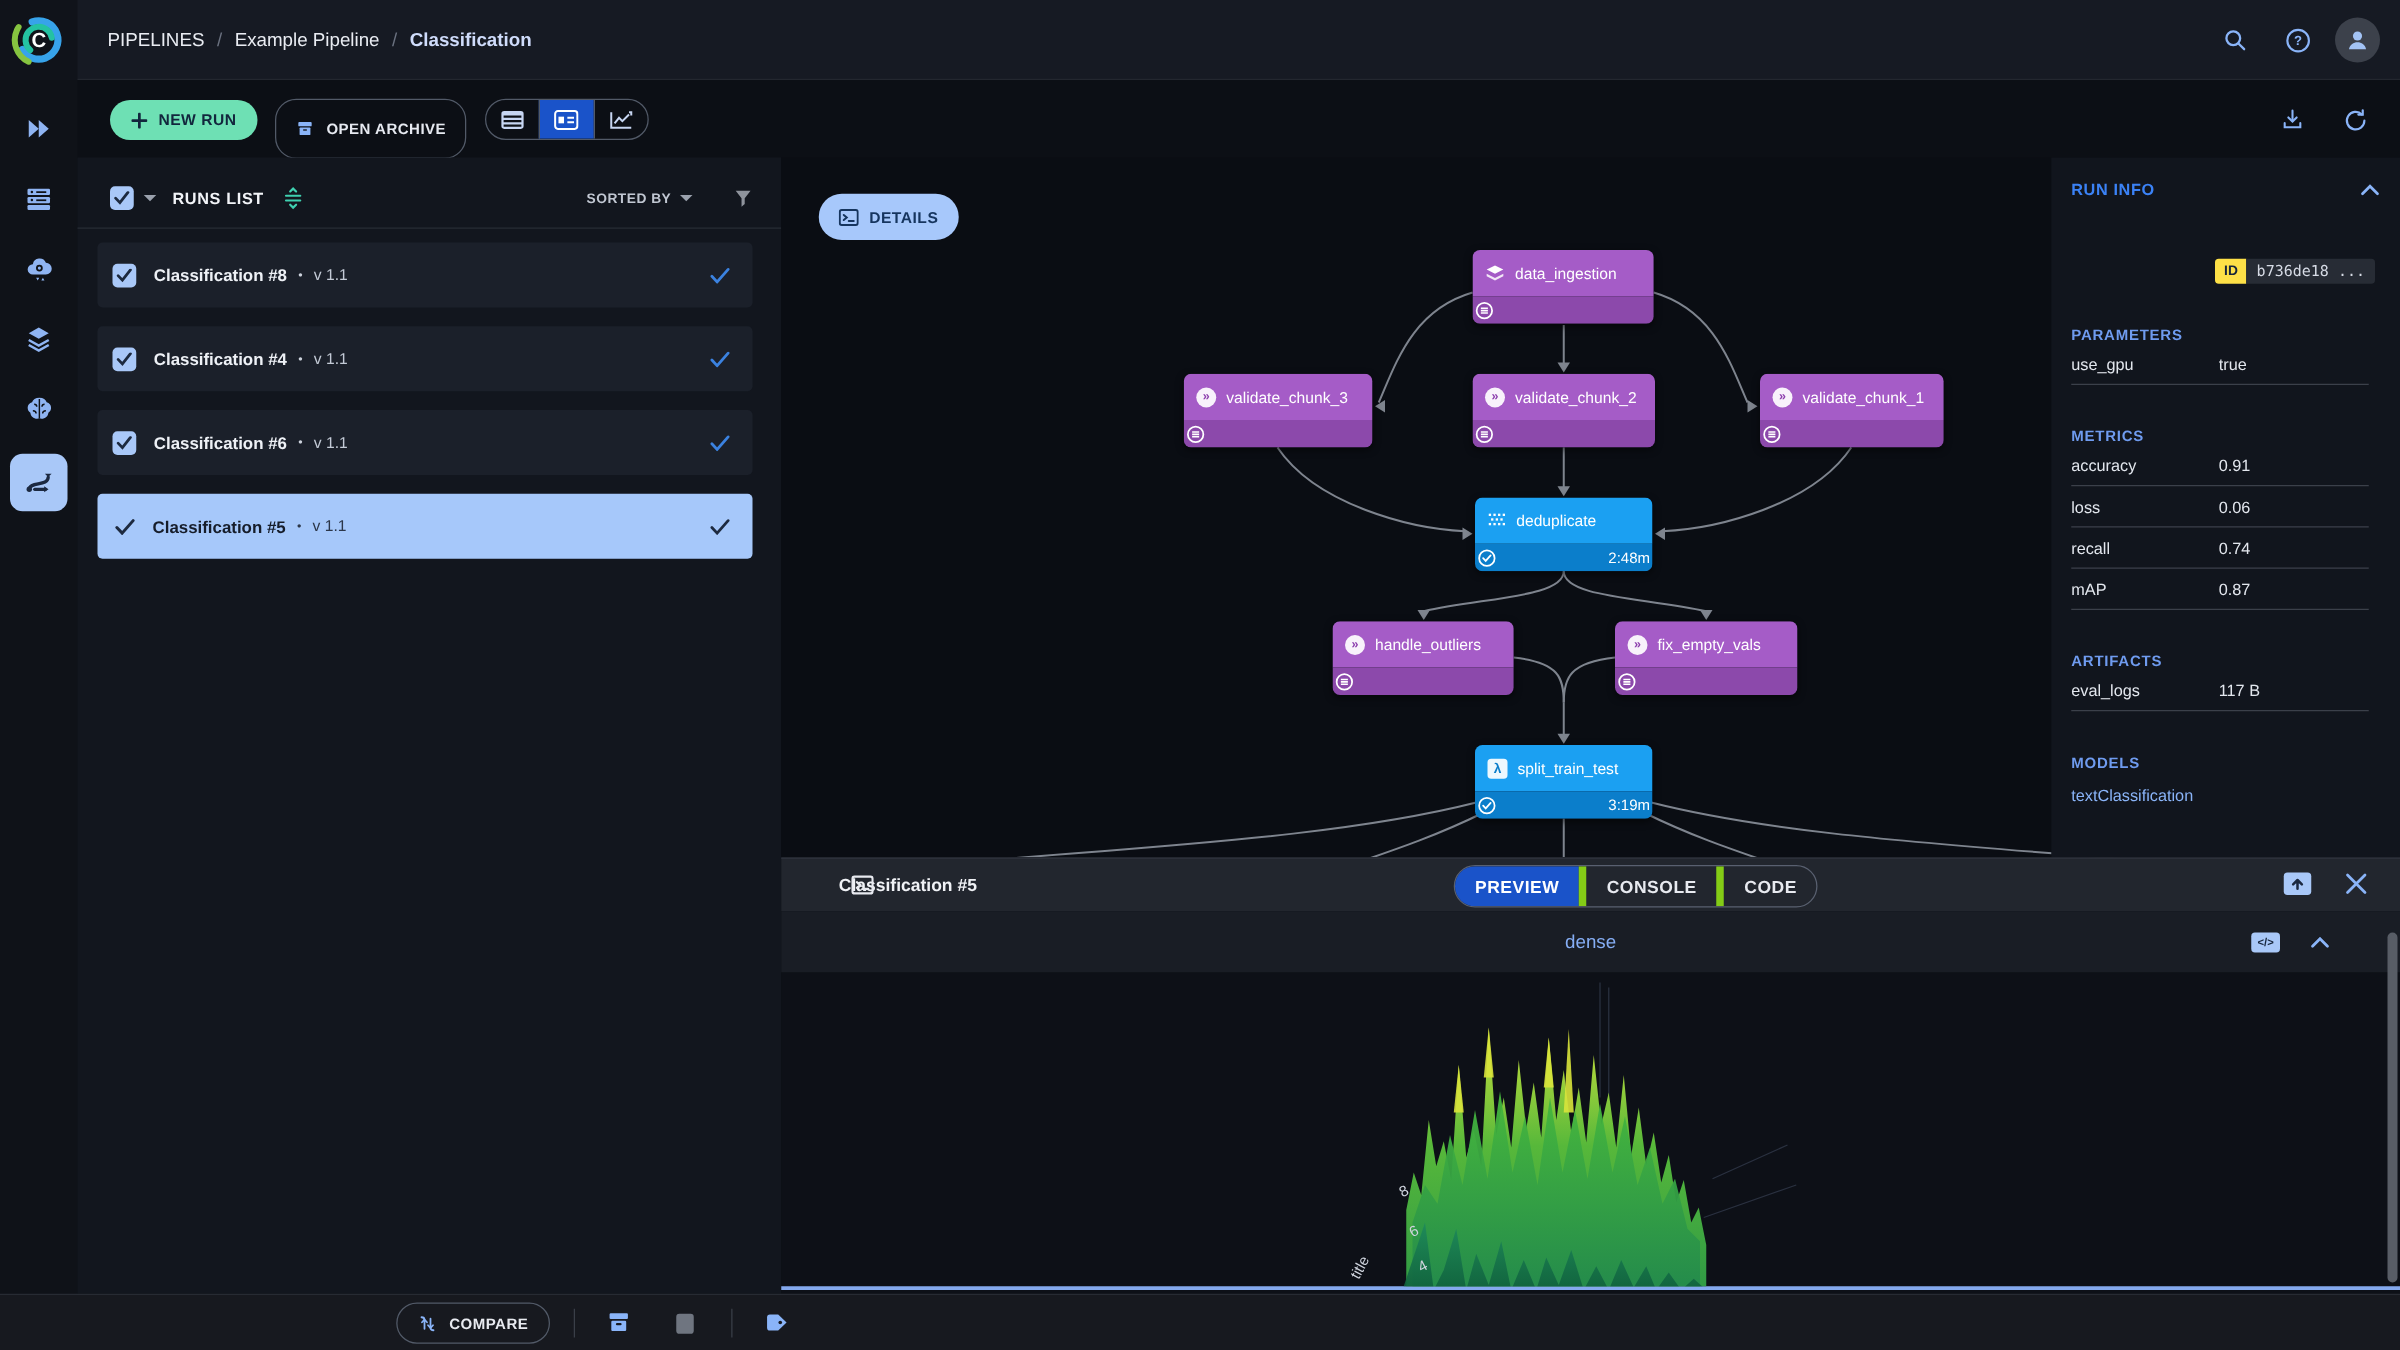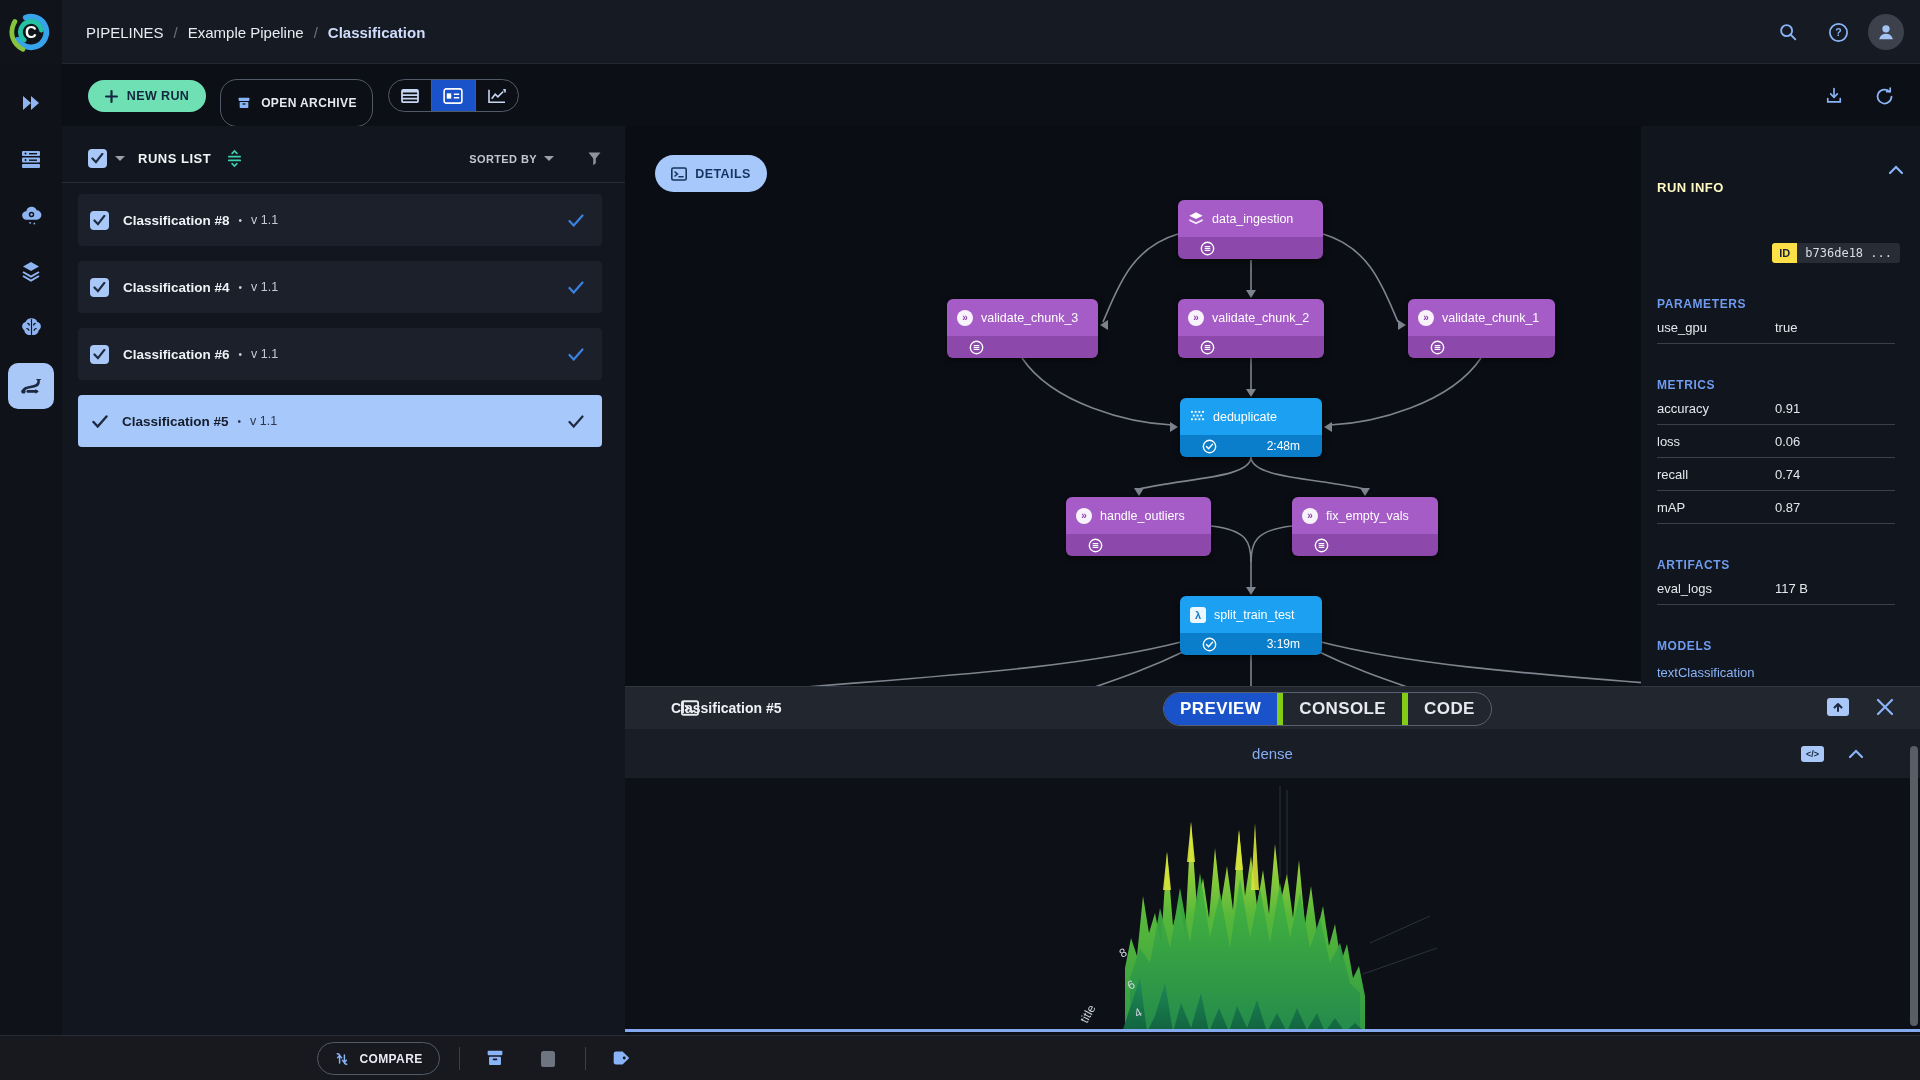--- a/index.html
+++ b/index.html
@@ -55,49 +55,49 @@
   .run-check { margin-left:auto; margin-right:18px; }
   .run-item.selected { background:#a6c8fa; }
   .run-item.selected .run-name { color:#161d2a; }
   .run-item.selected .run-bullet, .run-item.selected .run-version { color:#2b3648; }
 
   
   #dag { left:625px; top:126px; width:1295px; height:560px; background:#0a0d13; overflow:hidden; }
   #details-btn { left:30px; top:29px; width:112px; height:37px; background:#a7c8fb; border-radius:19px; color:#16355e; font-size:12.5px; font-weight:bold; letter-spacing:.4px; display:flex; align-items:center; justify-content:center; gap:8px; cursor:pointer; }
   .node { position:absolute; border-radius:6px; overflow:hidden; cursor:pointer; box-shadow:0 2px 6px rgba(0,0,0,.5); }
   .node-top { height:37px; display:flex; align-items:center; padding-left:10px; gap:8px; }
-  .node-strip { height:22px; display:flex; align-items:center; padding:0 22px; }
+  .node-strip { height:22px; display:flex; align-items:center; padding:0 2px; }
   .node.purple .node-top { background:#a55cc7; }
   .node.purple .node-strip { background:#8c49ab; }
   .node.blue .node-top { background:#1ba0f2; }
   .node.blue .node-strip { background:#0b7ecb; }
   .nlabel { font-size:12.5px; color:#fff; }
   .dur { margin-left:auto; font-size:12px; color:#fff; }
   .circ-icon { width:16px; height:16px; border-radius:50%; background:rgba(255,255,255,.92); color:#8d3fae; font-weight:bold; font-size:10px; display:flex; align-items:center; justify-content:center; }
   .lam-icon { width:16px; height:16px; border-radius:3px; background:rgba(255,255,255,.92); color:#0b7ecb; font-weight:bold; font-size:11px; display:flex; align-items:center; justify-content:center; }
 
   
   #run-info { left:1641px; top:126px; width:279px; height:560px; background:#11151d; padding:18px 16px 0 16px; overflow:hidden; }
   #ri-head { display:flex; align-items:center; }
-  #ri-title { font-size:13px; font-weight:bold; letter-spacing:.5px; color:#fef9c3;margin-top:36px; }
+  #ri-title { font-size:13px; font-weight:bold; letter-spacing:.5px; color:#3b82f6; }
   #ri-id-row { margin-top:48px; display:flex; justify-content:flex-end; align-items:center; padding-right:4px; }
   #id-chip { background:#fde047; color:#15243a; font-size:11px; font-weight:bold; padding:4px 7px; border-radius:3px 0 0 3px; }
   #id-value { background:#272c35; color:#d7dce6; font-family:"DejaVu Sans Mono",monospace; font-size:12px; padding:3px 8px; border-radius:0 3px 3px 0; }
   .ri-section-title { margin-top:34px; font-size:12px; font-weight:bold; letter-spacing:.6px; color:#6f9bef; }
   .kv { display:flex; padding:9px 0 8px 0; border-bottom:1px solid rgba(110,118,130,.45); width:238px; font-size:13px; color:#e3e7ee; }
   .kv .k { width:118px; }
   .ri-link { margin-top:12px; font-size:13px; color:#8ab4f8; cursor:pointer; }
 
   
   #bottom-panel { left:625px; top:686px; width:1295px; height:349px; background:#0d1017; }
   #bp-header { left:0; top:0; width:1295px; height:43px; background:#22262e; border-top:1px solid #30353f; display:flex; align-items:center; }
   #bp-title { margin-left:46px; font-size:14px; font-weight:bold; color:#f0f2f6; }
   #bp-term-icon { margin-left:28px; color:#e8eaf0; }
   #bp-tabs { position:absolute; left:538px; top:5px; height:34px; display:flex; border:1px solid #596070; border-radius:17px; overflow:hidden; }
-  .bp-tab { padding:12px 16px; display:flex; align-items:center; font-size:17px; font-weight:bold; letter-spacing:.4px; color:#e8eaf0; cursor:pointer; }
+  .bp-tab { padding:12px 16px; display:flex; align-items:center; font-size:14px; font-weight:bold; letter-spacing:.4px; color:#e8eaf0; cursor:pointer; }
   .bp-tab + .bp-tab { border-left:6px solid #84cc16; }
   .bp-tab.active { background:#1a53c9; color:#fff; }
   #bp-right { position:absolute; right:26px; top:10px; display:flex; gap:26px; align-items:center; }
   #dense-bar { left:0; top:43px; width:1295px; height:49px; background:#191d25; display:flex; align-items:center; justify-content:center; }
   #dense-title { font-size:15px; color:#86aef5; }
   #dense-right { position:absolute; right:56px; display:flex; gap:24px; align-items:center; }
   #code-chip { background:#a9c8f8; color:#15243a; font-size:9px; font-weight:bold; padding:3px 5px; border-radius:3px; cursor:pointer; }
   #plot-area { left:0; top:92px; width:1295px; height:254px; background:#0d1017; border-bottom:3px solid #84a9ee; overflow:hidden; }
   #plot-title { position:absolute; left:0; top:38px; width:1248px; text-align:center; font-size:15.5px; color:#e9ecf2; }
   #bp-scrollthumb { position:absolute; right:2px; top:60px; width:8px; height:280px; border-radius:4px; background:#585d66; cursor:pointer; }

